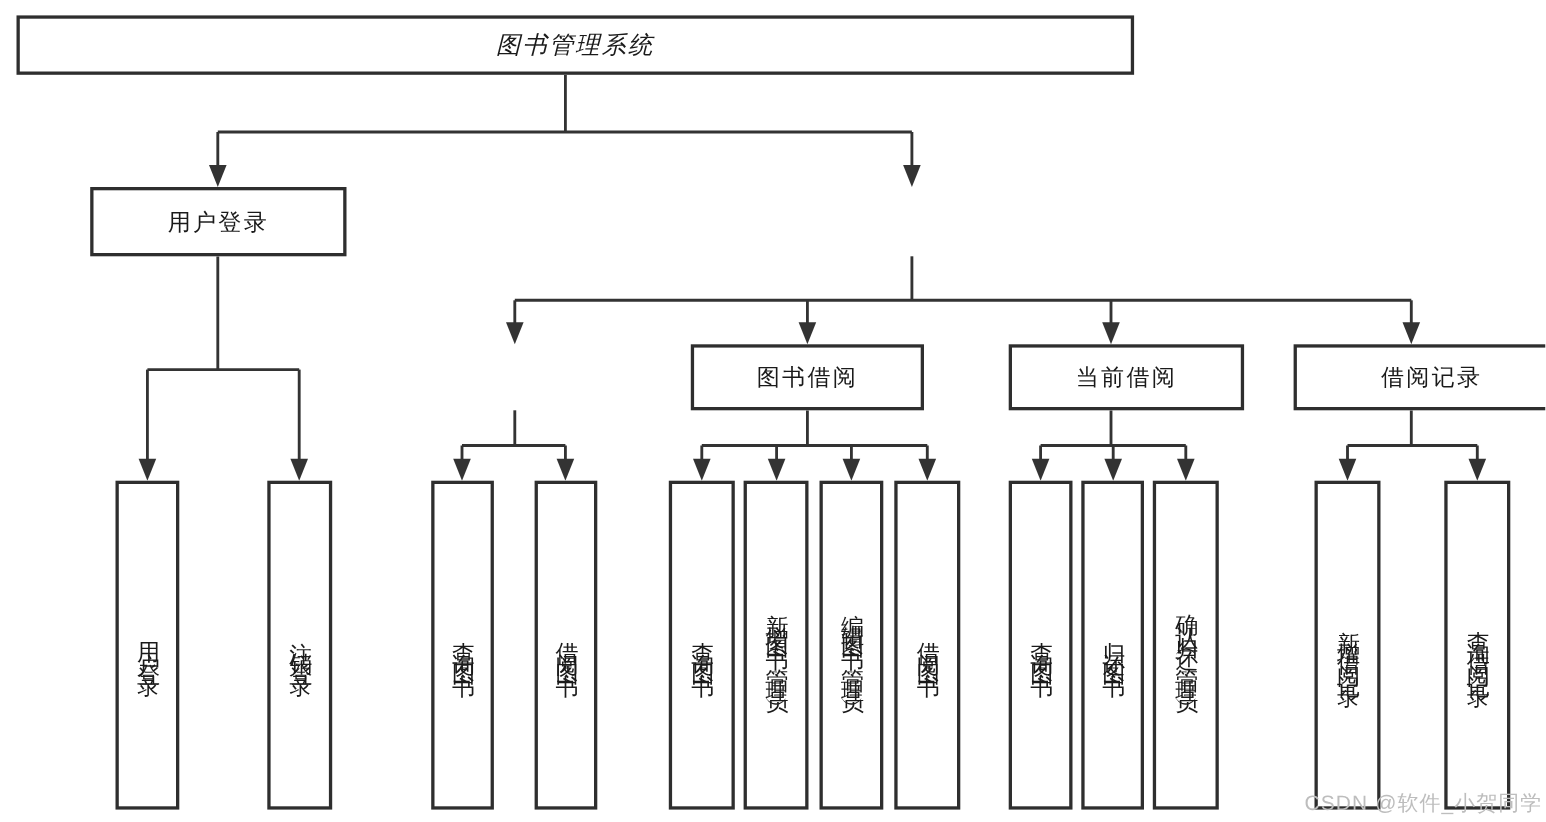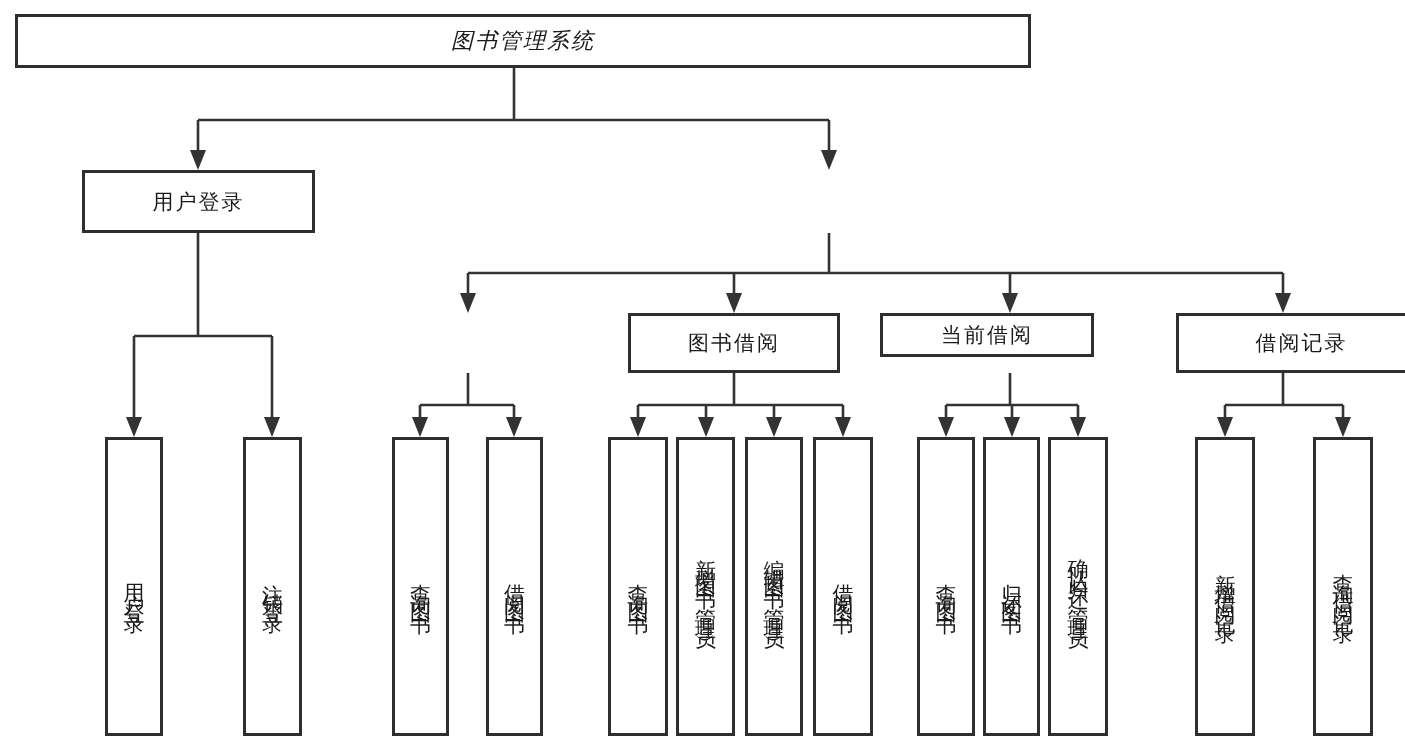--- a/index.html
+++ b/index.html
@@ -126,21 +126,21 @@
     <span>图书管理系统</span>
   </div>
 
   <div class="hbox" style="left:82px;top:170px;width:233px;height:63px">
     <span>用户登录</span>
   </div>
 
   <div class="hbox" style="left:628px;top:313px;width:212px;height:60px">
     <span>图书借阅</span>
   </div>
-  <div class="hbox" style="left:880px;top:313px;width:214px;height:44px">
+  <div class="hbox" style="left:917px;top:313px;width:214px;height:60px">
     <span>当前借阅</span>
   </div>
   <div class="hbox" style="left:1176px;top:313px;width:251px;height:60px">
     <span>借阅记录</span>
   </div>
 
   <div class="vbox" style="left:105px;top:437px;width:58px;height:299px">
     <span>用户登录</span>
   </div>
   <div class="vbox" style="left:243px;top:437px;width:59px;height:299px">
@@ -177,14 +177,15 @@
     <span>确认归还（管理员）</span>
   </div>
 
   <div class="vbox" style="left:1195px;top:437px;width:60px;height:299px">
     <span>新增借阅记录</span>
   </div>
   <div class="vbox" style="left:1313px;top:437px;width:60px;height:299px">
     <span>查询借阅记录</span>
   </div>
 
+  <div class="watermark">CSDN @软件_小贺同学</div>
 
 </div>
 
 </body></html>

